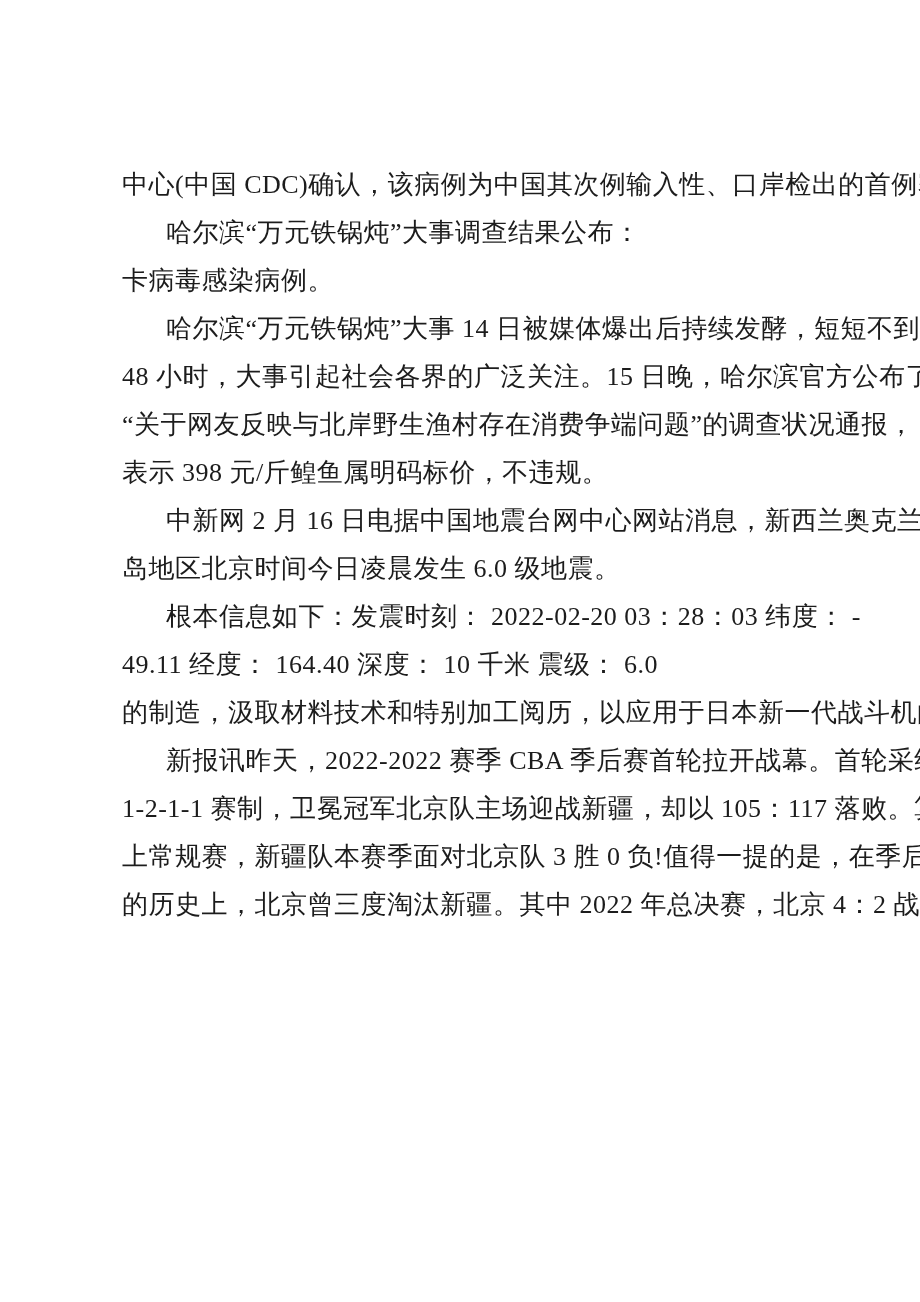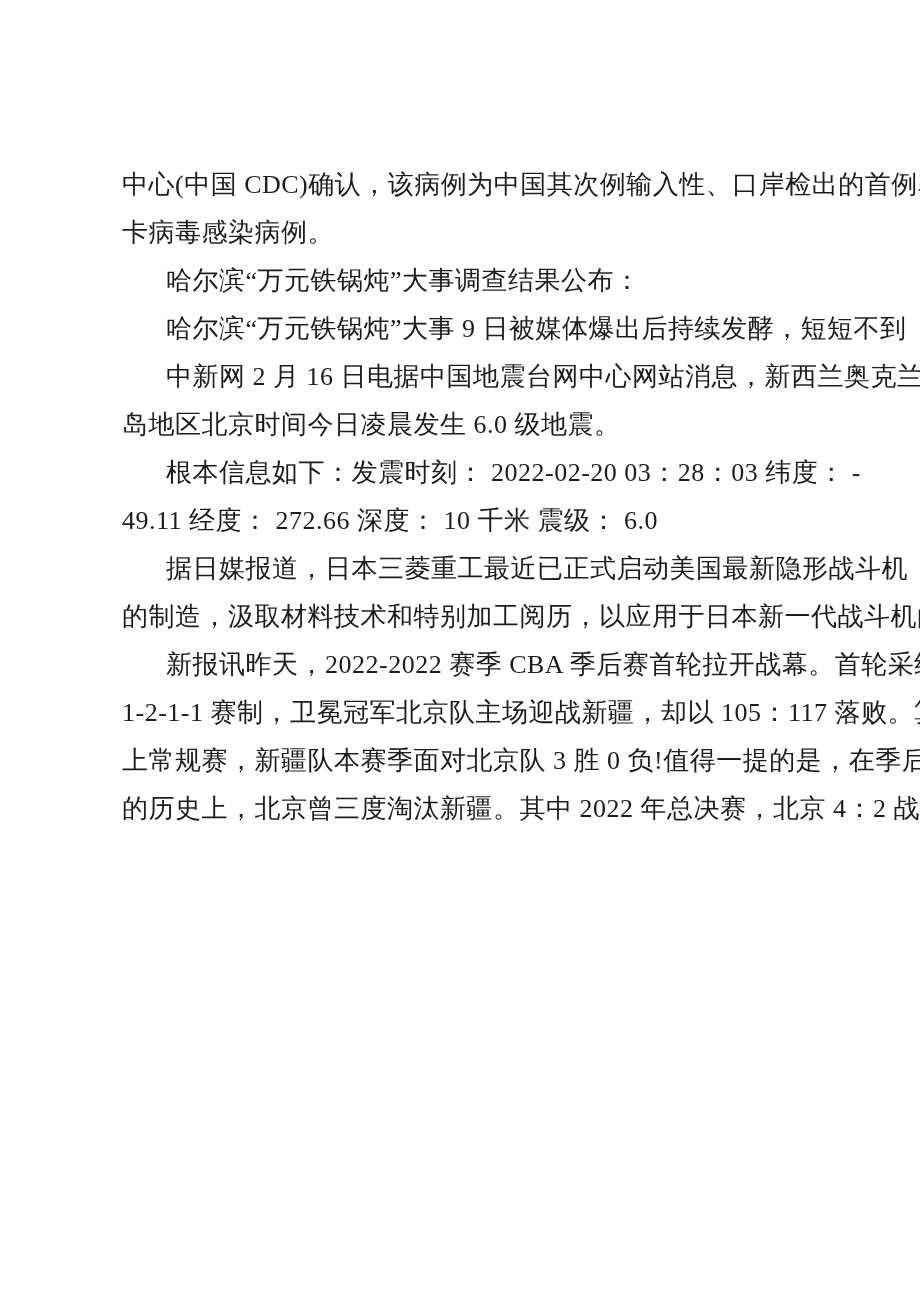--- a/index.html
+++ b/index.html
@@ -32,27 +32,29 @@
   .line.indent {
     padding-left: 44px; 
   }
 </style>
 </head>
 <body>
 
 <div class="page">
   <div class="text-block">
     <div class="line">中心(中国 CDC)确认，该病例为中国其次例输入性、口岸检出的首例寨</div>
+    <div class="line indent">哈尔滨“万元铁锅炖”大事调查结果公布：</div>
     <div class="line">卡病毒感染病例。</div>
-    <div class="line indent">哈尔滨“万元铁锅炖”大事调查结果公布：</div>
-    <div class="line indent">哈尔滨“万元铁锅炖”大事 9 日被媒体爆出后持续发酵，短短不到</div>
+    <div class="line indent">哈尔滨“万元铁锅炖”大事 14 日被媒体爆出后持续发酵，短短不到</div>
+    <div class="line">48 小时，大事引起社会各界的广泛关注。15 日晚，哈尔滨官方公布了</div>
+    <div class="line">“关于网友反映与北岸野生渔村存在消费争端问题”的调查状况通报，</div>
+    <div class="line">表示 398 元/斤鳇鱼属明码标价，不违规。</div>
     <div class="line indent">中新网 2 月 16 日电据中国地震台网中心网站消息，新西兰奥克兰群</div>
     <div class="line">岛地区北京时间今日凌晨发生 6.0 级地震。</div>
     <div class="line indent">根本信息如下：发震时刻：  2022-02-20  03：28：03  纬度：  -</div>
-    <div class="line">49.11 经度：  272.66 深度：  10 千米 震级：  6.0</div>
-    <div class="line indent">据日媒报道，日本三菱重工最近已正式启动美国最新隐形战斗机</div>
+    <div class="line">49.11 经度：  164.40 深度：  10 千米 震级：  6.0</div>
     <div class="line">的制造，汲取材料技术和特别加工阅历，以应用于日本新一代战斗机的</div>
     <div class="line indent">新报讯昨天，2022-2022 赛季 CBA 季后赛首轮拉开战幕。首轮采纳</div>
     <div class="line">1-2-1-1 赛制，卫冕冠军北京队主场迎战新疆，却以 105：117 落败。算</div>
     <div class="line">上常规赛，新疆队本赛季面对北京队 3 胜 0 负!值得一提的是，在季后赛</div>
     <div class="line">的历史上，北京曾三度淘汰新疆。其中 2022 年总决赛，北京 4：2 战胜</div>
   </div>
 </div>
 
 </body></html>

